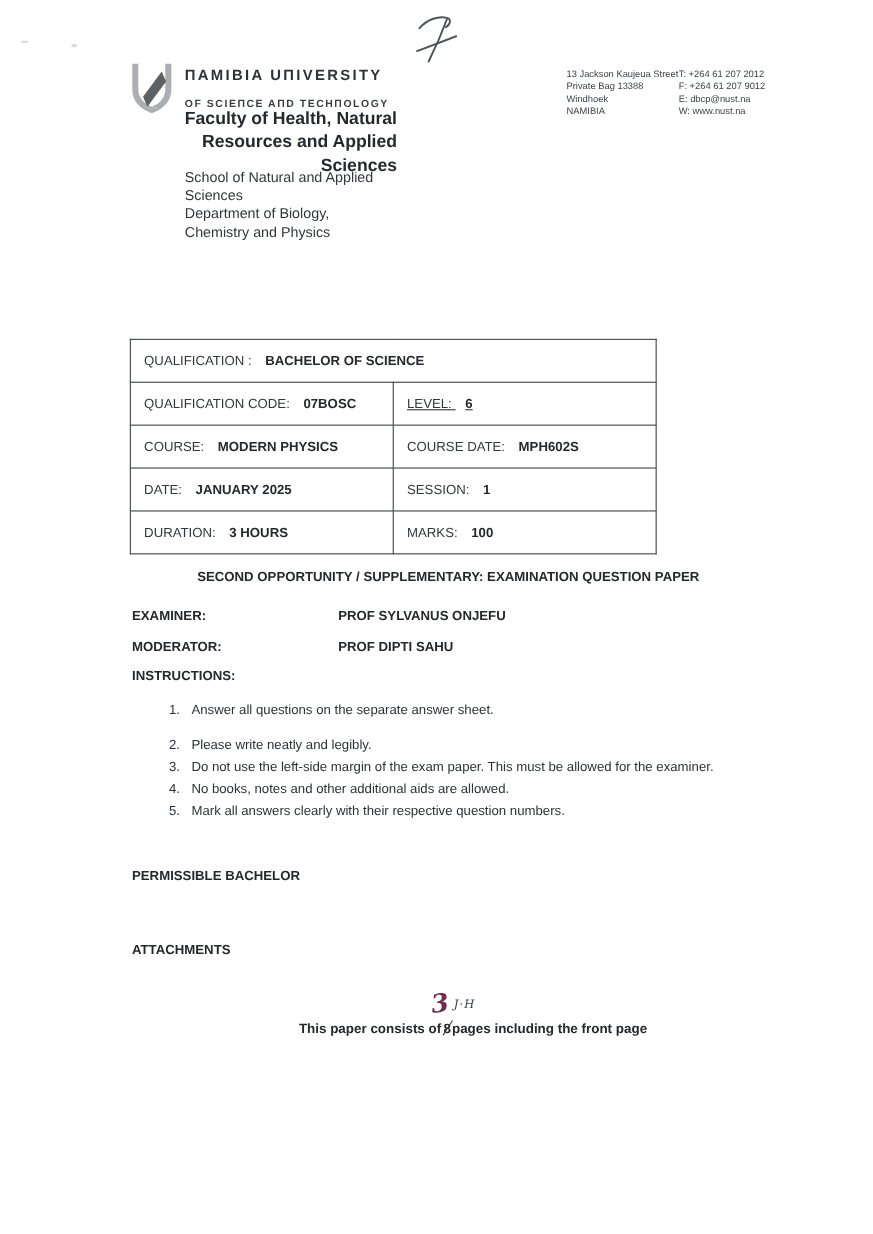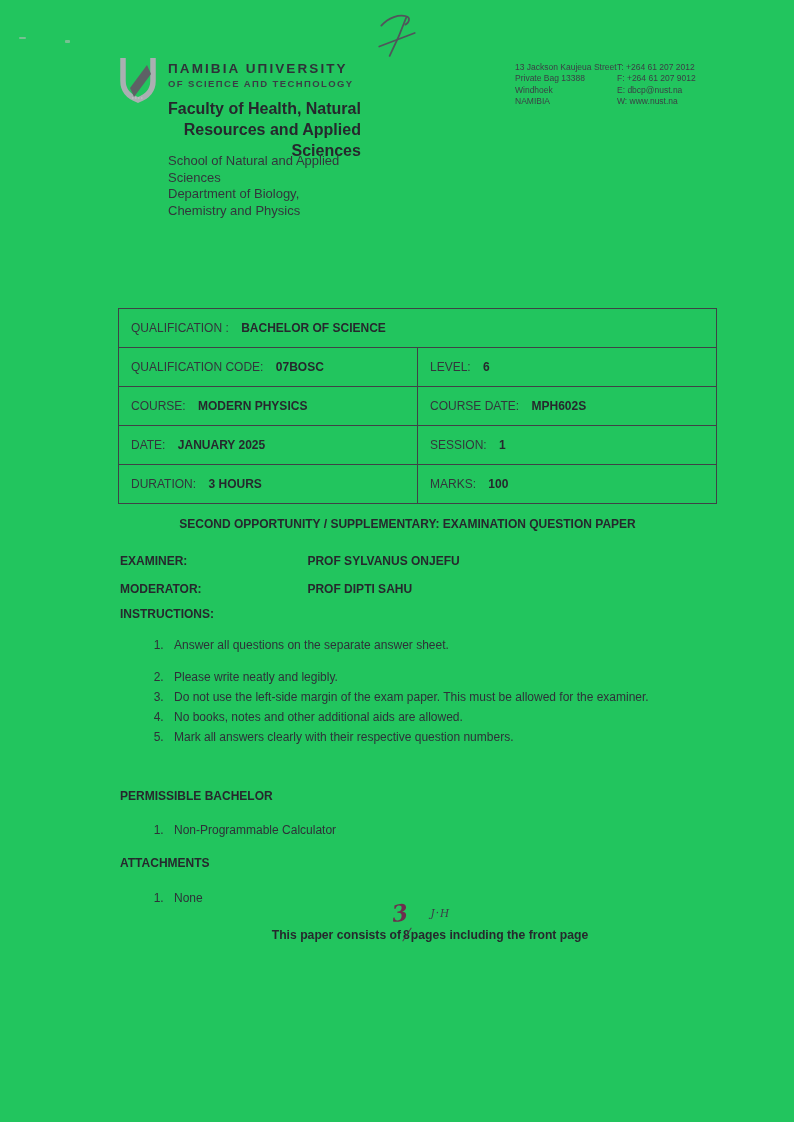--- a/index.html
+++ b/index.html
@@ -1,42 +1,42 @@
 <!DOCTYPE html>
 <html><head>
 <meta charset="utf-8">
 <style>
   * { margin:0; padding:0; box-sizing:border-box; }
   html,body { background:#e8e8e8; }
   .page {
     position:relative; width:794px; height:1122px; margin:0 auto;
-    background:#22c55e; overflow:hidden;
+    background:#ffffff; overflow:hidden;
     font-family:"Liberation Sans", sans-serif; color:#2b2e36;
   }
   .abs { position:absolute; }
   .pre { white-space:pre-line; }
 
   
   .speck { position:absolute; background:#bdbdbd; opacity:.55; border-radius:1px; }
 
   
   .brand-name { font-size:13.5px; font-weight:bold; letter-spacing:2.1px; color:#2e3238; white-space:nowrap; }
-  .brand-sub  { font-size:9.5px; font-weight:bold; letter-spacing:1.4px; color:#3a3e45; margin-top:2px; white-space:nowrap; }
+  .brand-sub  { font-size:9.5px; font-weight:bold; letter-spacing:1.4px; color:#3a3e45; margin-top:13px; white-space:nowrap; }
   .faculty { font-size:16px; font-weight:bold; line-height:1.3; color:#26282d;text-align:right; }
   .unitline { font-size:13px; line-height:1.27; color:#33363c; }
 
   .contact { font-size:8.5px; line-height:1.33; color:#3b3f45; }
 
   
-  table.info { border-collapse:collapse; width:599px; table-layout:fixed; }
+  table.info { border-collapse:collapse; width:479px; table-layout:fixed; }
   table.info, table.info td { border:1.5px solid #3f4246; }
   table.info td { height:39px; padding:0 0 0 12px; vertical-align:middle; font-size:12px; color:#33363c; }
   td .lbl { font-weight:normal; }
   td .val { font-weight:bold; margin-left:9px; color:#26282d; }
-  .col-a { width:387px;margin-left:48px; } .col-b { width:192px; }
+  .col-a { width:387px;margin-left:48px; } .col-b { width:192px;text-decoration:underline; }
 
   .paper-type { width:579px; text-align:center; font-size:12px; font-weight:bold; color:#26282d; }
 
   .kv .k { display:inline-block; width:183px; font-weight:bold; font-size:12px; color:#26282d; }
   .kv .v { font-weight:bold; font-size:12px; color:#26282d; }
   .sect { font-weight:bold; font-size:12px; color:#26282d; }
 
   ol.numlist { list-style:decimal; margin:0; padding-left:21px; font-size:12px; color:#2e3138; width:528px; }
   ol.numlist li { padding-left:7px; line-height:1.58; margin-bottom:1px; }
   ol.numlist li.gap-after { margin-bottom:13px; }
@@ -166,31 +166,25 @@
 
   <ol class="numlist abs" style="left:146px; top:636px;">
     <li class="gap-after">Answer all questions on the separate answer sheet.</li>
     <li>Please write neatly and legibly.</li>
     <li>Do not use the left-side margin of the exam paper.  This must be allowed for the examiner.</li>
     <li>No books, notes and other additional aids are allowed.</li>
     <li>Mark all answers clearly with their respective question numbers.</li>
   </ol>
 
   <div class="abs sect" style="left:120px; top:789px;">PERMISSIBLE BACHELOR</div>
-  <ol class="numlist abs" style="left:146px; top:821px;">
-    <li>Non-Programmable Calculator</li>
-  </ol>
 
   <div class="abs sect" style="left:120px; top:856px;">ATTACHMENTS</div>
-  <ol class="numlist abs" style="left:146px; top:889px;">
-    <li>None</li>
-  </ol>
 
   <div class="abs" style="left:392px; top:899px;">
     <span class="hand-three">3</span>
-    <span class="hand-initials" style="position:relative; left:18px; top:-4px;">J·H</span>
+    <span class="hand-initials" style="position:relative; left:0; top:-4px;">J·H</span>
   </div>
 
   <div class="abs footer-line" style="left:66px; top:928px;">
     <span>This paper consists of</span><span class="struck">8</span><span>pages including the front page</span>
   </div>
 
 </div>
 
 </body></html>

